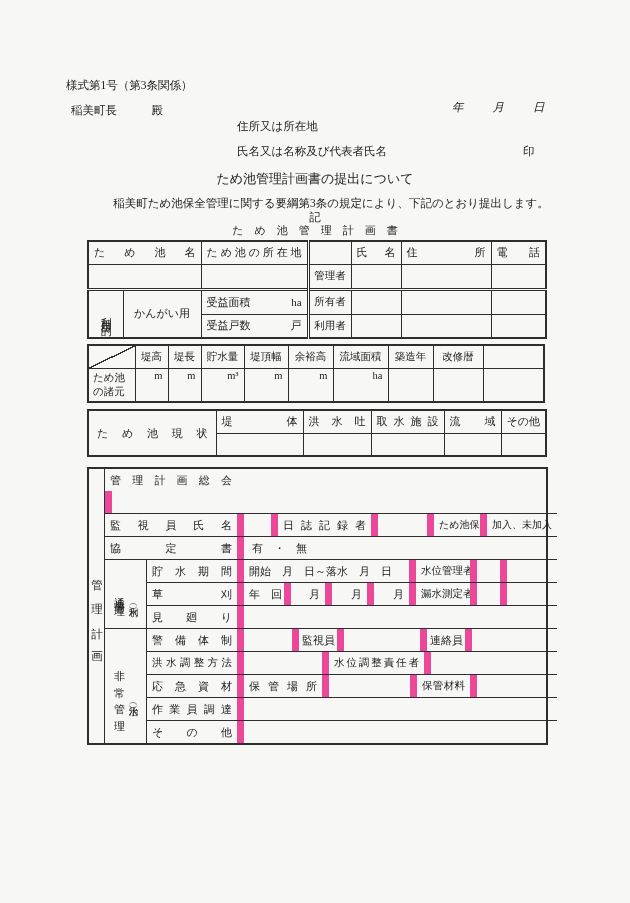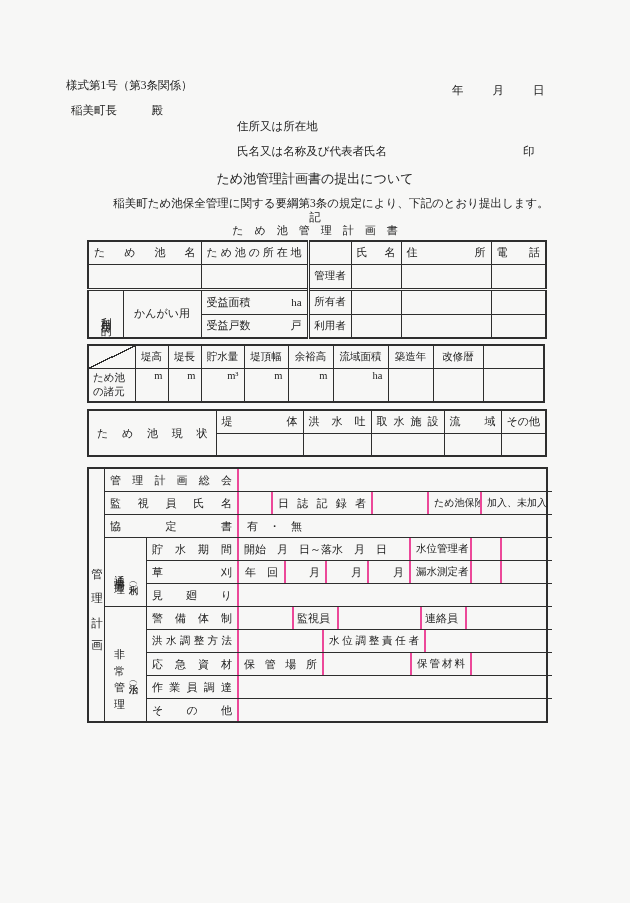--- a/index.html
+++ b/index.html
@@ -31,22 +31,22 @@
   .vpurpose{writing-mode:vertical-lr; display:inline-block; height:34px;
         line-height:17px; letter-spacing:3px; margin-top:2px;}
 
   
   .t4{position:absolute; left:87px; top:467px; width:461px; box-sizing:border-box;
       border:2px solid #2e2e2e; display:flex; font-size:11px;}
   .t4-side{width:26px; border-right:1px solid #2e2e2e; display:flex; align-items:center; justify-content:center;}
   .t4-side span{writing-mode:vertical-lr; letter-spacing:24px; margin-bottom:-24px; font-size:11.5px;}
   .t4-main{flex:1; display:flex; flex-direction:column;}
   .t4 .row{display:flex; border-top:1px solid #2e2e2e;}
-  .t4-main > :first-child{border-top:none;}
-  .t4 .cell{height:22px; line-height:22px; border-left:2px solid #ec4899;
+  .t4-main > :first-child{border-top:none;flex-direction:column;}
+  .t4 .cell{height:22px; line-height:22px; border-left:7px solid #ec4899;
       padding:0 5px; box-sizing:border-box; white-space:nowrap; overflow:hidden; flex:0 0 auto;}
   .t4 .row > .cell:first-child{border-left:none;}
   .t4 .fill{flex:1 1 auto;}
   .section{display:flex; border-top:1px solid #2e2e2e;}
   .gcell{width:42px; border-right:1px solid #2e2e2e; display:flex; justify-content:center;
       align-items:center; box-sizing:border-box;}
   .srows{flex:1; display:flex; flex-direction:column;}
   .srows > .row:first-child{border-top:none;font-family:Liberation Serif, serif;}
   .vmain{writing-mode:vertical-lr; letter-spacing:3px; font-size:11px;}
   .vmain.spread{letter-spacing:17px; margin-bottom:-17px;}
@@ -56,21 +56,21 @@
   .cc{text-align:center;}
   .rc{text-align:right; padding-right:8px;}
   .small{font-size:10px; padding:0 2px;}
 </style>
 </head>
 <body>
 
 <div class="page">
 
   <div class="abs" style="left:66px; top:78px;">様式第1号（第3条関係）</div>
-  <div class="abs" style="left:452px; top:83px; letter-spacing:2px;">年　　月　　日</div>
+  <div class="abs" style="left:452px; top:100px; letter-spacing:2px;font-style:italic;">年　　月　　日</div>
   <div class="abs" style="left:71px; top:103px;">稲美町長　　　殿</div>
   <div class="abs" style="left:237px; top:119px;">住所又は所在地</div>
   <div class="abs" style="left:237px; top:144px;">氏名又は名称及び代表者氏名</div>
   <div class="abs" style="left:523px; top:144px;">印</div>
   <div class="abs ctr" style="top:170px; font-size:13px;">ため池管理計画書の提出について</div>
   <div class="abs ctr" style="top:196px;margin-left:16px;">稲美町ため池保全管理に関する要綱第3条の規定により、下記のとおり提出します。</div>
   <div class="abs ctr" style="top:210px;">記</div>
   <div class="abs ctr" style="top:223px; font-size:11px;">た　め　池　管　理　計　画　書</div>
 
   <table class="frame abs" style="left:87px; top:240px; width:460px;">

